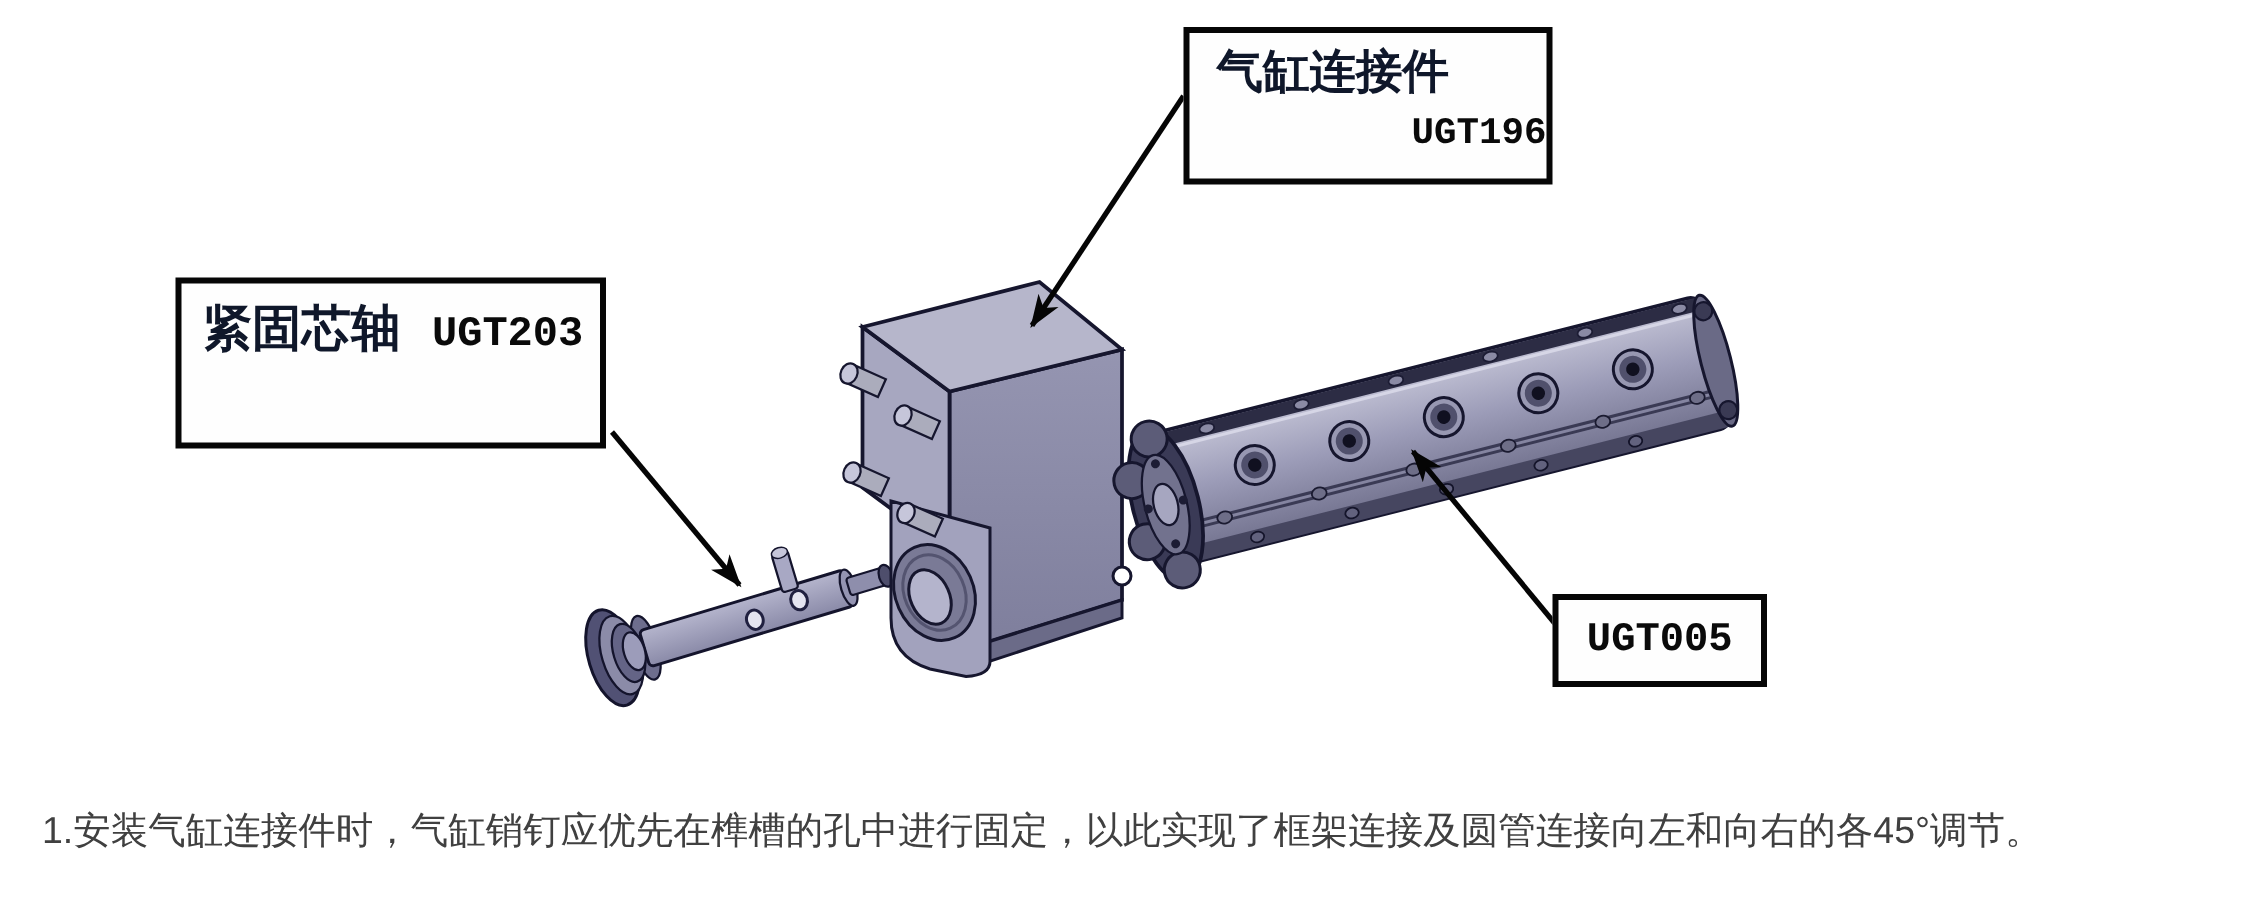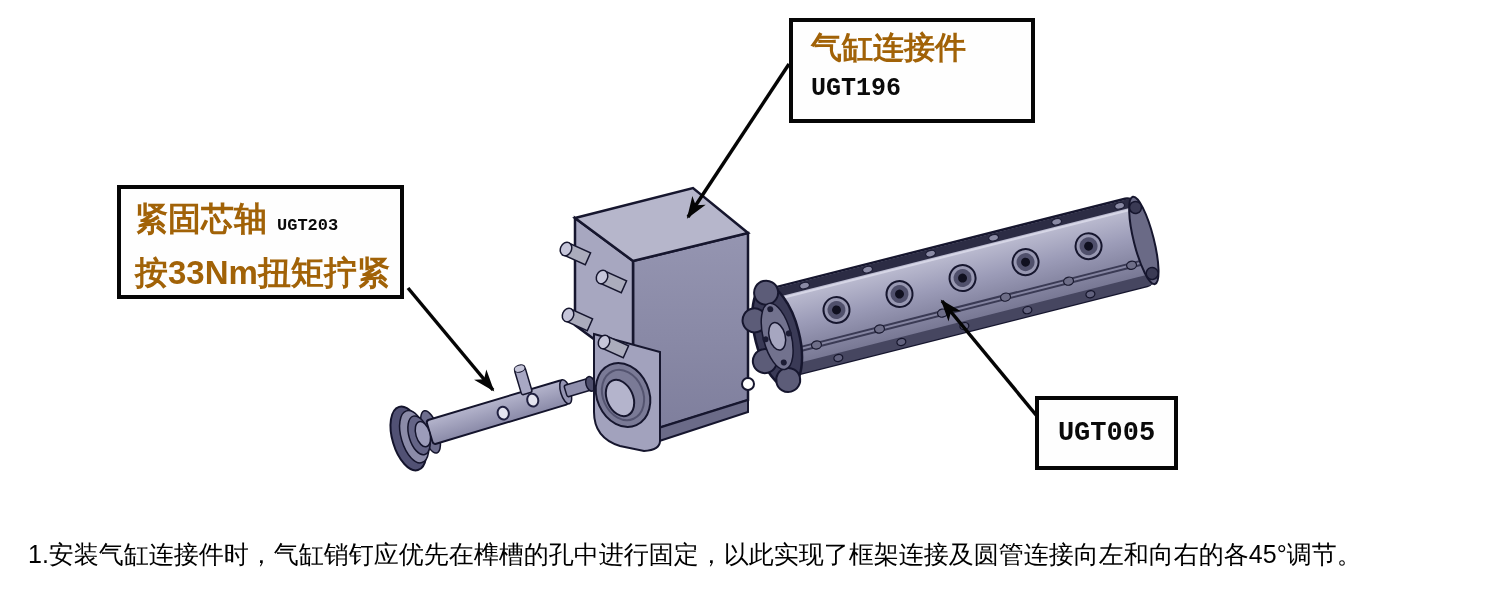--- a/index.html
+++ b/index.html
@@ -4,32 +4,32 @@
 <style>
   html,body{margin:0;padding:0;background:#ffffff;}
   .canvas{
     position:relative;width:1505px;height:609px;background:#ffffff;overflow:hidden;
     font-family:"Liberation Sans",sans-serif;
   }
   .canvas svg{position:absolute;left:0;top:0;}
   .label-box{
     position:absolute;box-sizing:border-box;border:4px solid #060606;background:#fefefe;
   }
-  .label-box .cn{font-weight:bold;color:#a16207;}
-  .code{font-family:"Liberation Mono",monospace;color:#0a0a0a;font-weight:bold;}
+  .label-box .cn{font-weight:bold;color:#0f172a;}
+  .code{font-family:"Liberation Mono",monospace;color:#0a0a0a;font-weight:bold;text-align:right;}
   .box-connector{left:789px;top:18px;width:246px;height:105px;padding:8px 0 0 18px;}
   .box-connector .cn{font-size:31px;line-height:36px;}
   .box-connector .code{font-size:25px;line-height:30px;margin-top:8px;}
   .box-shaft{left:117px;top:185px;width:287px;height:114px;padding:6px 0 0 14px;}
   .box-shaft .row{line-height:47px;white-space:nowrap;}
   .box-shaft .cn{font-size:33px;}
-  .box-shaft .code{font-size:17px;margin-left:10px;}
-  .box-tube{left:1035px;top:396px;width:143px;height:74px;display:flex;align-items:center;justify-content:center;}
+  .box-shaft .code{font-size:28px;margin-left:21px;}
+  .box-tube{left:1035px;top:396px;width:143px;height:62px;display:flex;align-items:center;justify-content:center;}
   .box-tube .code{font-size:27px;}
-  .notes{position:absolute;left:28px;top:538px;width:1460px;color:#000000;font-size:25px;line-height:33px;}
+  .notes{position:absolute;left:28px;top:538px;width:1460px;color:#404040;font-size:25px;line-height:33px;}
 </style>
 </head>
 <body>
 
 <div class="canvas">
 
   <svg width="1505" height="609" viewBox="0 0 1505 609">
     <defs>
       <linearGradient id="gradSE" x1="0" y1="0" x2="0" y2="1">
         <stop offset="0" stop-color="#9595b1"></stop>
@@ -196,21 +196,20 @@
 
   <div class="label-box box-connector">
     <div class="cn">气缸连接件</div>
     <div class="code">UGT196</div>
   </div>
 
   <div class="label-box box-shaft">
     <div class="row">
       <span class="cn">紧固芯轴</span><span class="code">UGT203</span>
     </div>
-    <div class="row cn">按33Nm扭矩拧紧</div>
   </div>
 
   <div class="label-box box-tube">
     <span class="code">UGT005</span>
   </div>
 
   <div class="notes">
     <div>1.安装气缸连接件时，气缸销钉应优先在榫槽的孔中进行固定，以此实现了框架连接及圆管连接向左和向右的各45°调节。</div>
   </div>
 

